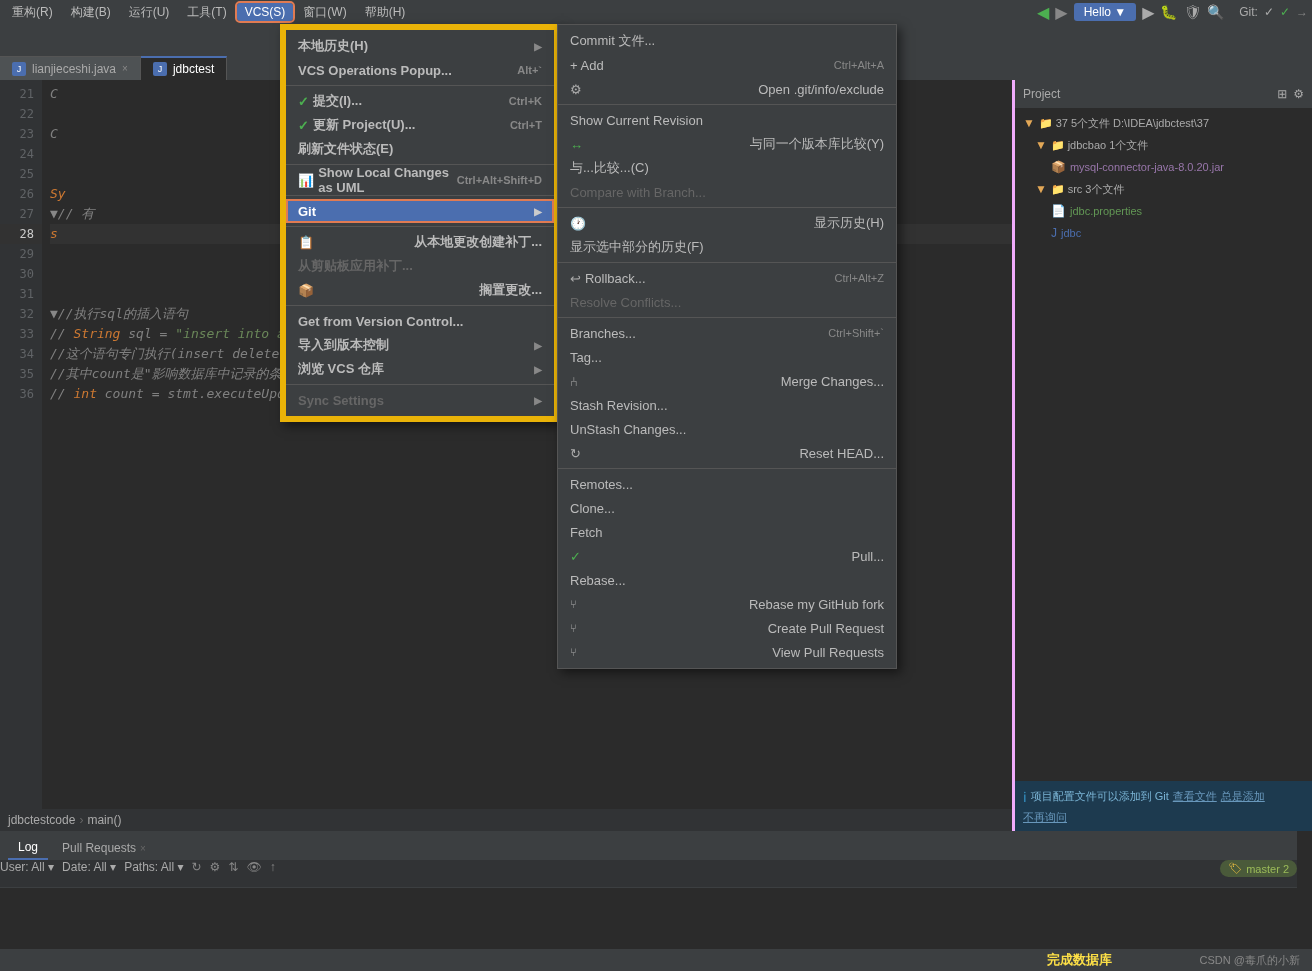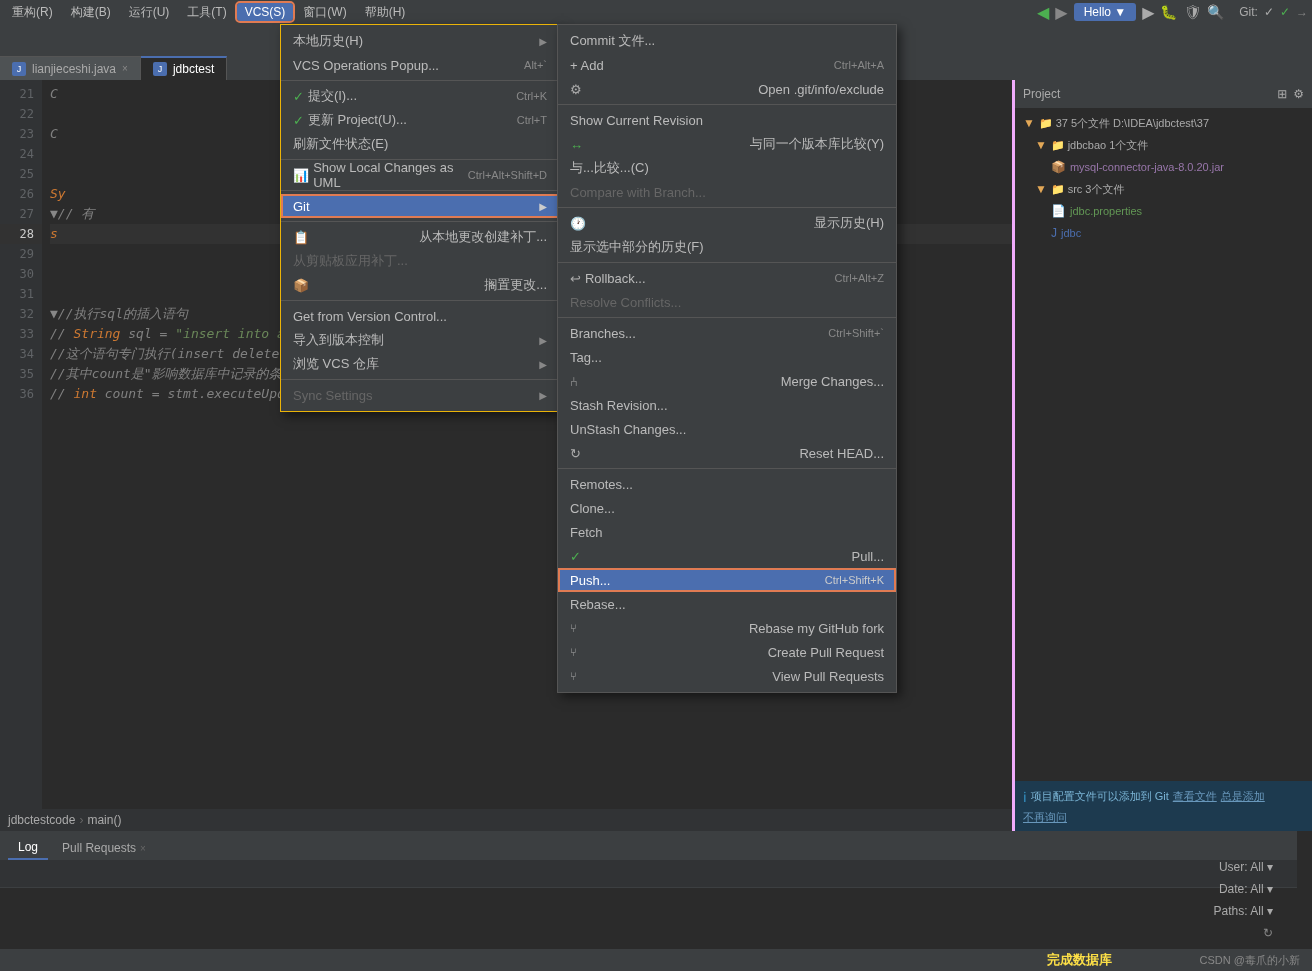--- a/index.html
+++ b/index.html
@@ -184,27 +184,26 @@
       cursor: pointer;
     }
     .bottom-tab.active { color: #fff; border-bottom: 2px solid #4b6eaf; }
     .bottom-tab-close { margin-left: 4px; font-size: 10px; color: #666; }
 
     
     .bottom-toolbar {
       height: 28px;
       background: #313335;
       display: flex;
-      align-items: flex-end;
-      padding: 0 24px;
+      align-items: flex-start;
+      padding: 0 0;
       gap: 8px;
       color: #aaa;
       font-size: 12px;
       border-bottom: 1px solid #3c3f41;
-      flex-direction: column;
     }
 
     
     .right-panel {
       position: absolute;
       top: 80px; right: 0;
       width: 300px; bottom: 140px;
       background: #2b2b2b;
       border-left: 3px solid #f0abfc;
       overflow: hidden;
@@ -263,24 +262,25 @@
       font-size: 11px;
     }
 
     
     .dropdown-vcs {
       position: absolute;
       top: 24px;
       left: 280px;
       width: 280px;
       background: #3c3f41;
-      border: 1px solid #eab308;
+      border: 6px solid #eab308;
       box-shadow: 4px 4px 10px rgba(0,0,0,0.5);
       z-index: 1000;
       padding: 4px 0;
+      font-weight: bold;
     }
     .menu-item {
       height: 24px;
       display: flex;
       align-items: center;
       padding: 0 12px;
       color: #bbbbbb;
       font-size: 13px;
       cursor: pointer;
       justify-content: space-between;
@@ -646,24 +646,20 @@
   <div class="menu-item">
     <span>Clone...</span>
   </div>
   <div class="menu-item">
     <span>Fetch</span>
   </div>
   <div class="menu-item">
     <span style="color:#4caf50; margin-right:4px;">✓</span>
     <span>Pull...</span>
   </div>
-  <div class="menu-item push-highlight">
-    <span>Push...</span>
-    <span class="shortcut" style="color:#ccc;">Ctrl+Shift+K</span>
-  </div>
   <div class="menu-item">
     <span>Rebase...</span>
   </div>
   <div class="menu-item">
     <span style="color:#aaa; margin-right:4px; font-size:11px;">⑂</span>
     <span>Rebase my GitHub fork</span>
   </div>
   <div class="menu-item">
     <span style="color:#aaa; margin-right:4px; font-size:11px;">⑂</span>
     <span>Create Pull Request</span>

